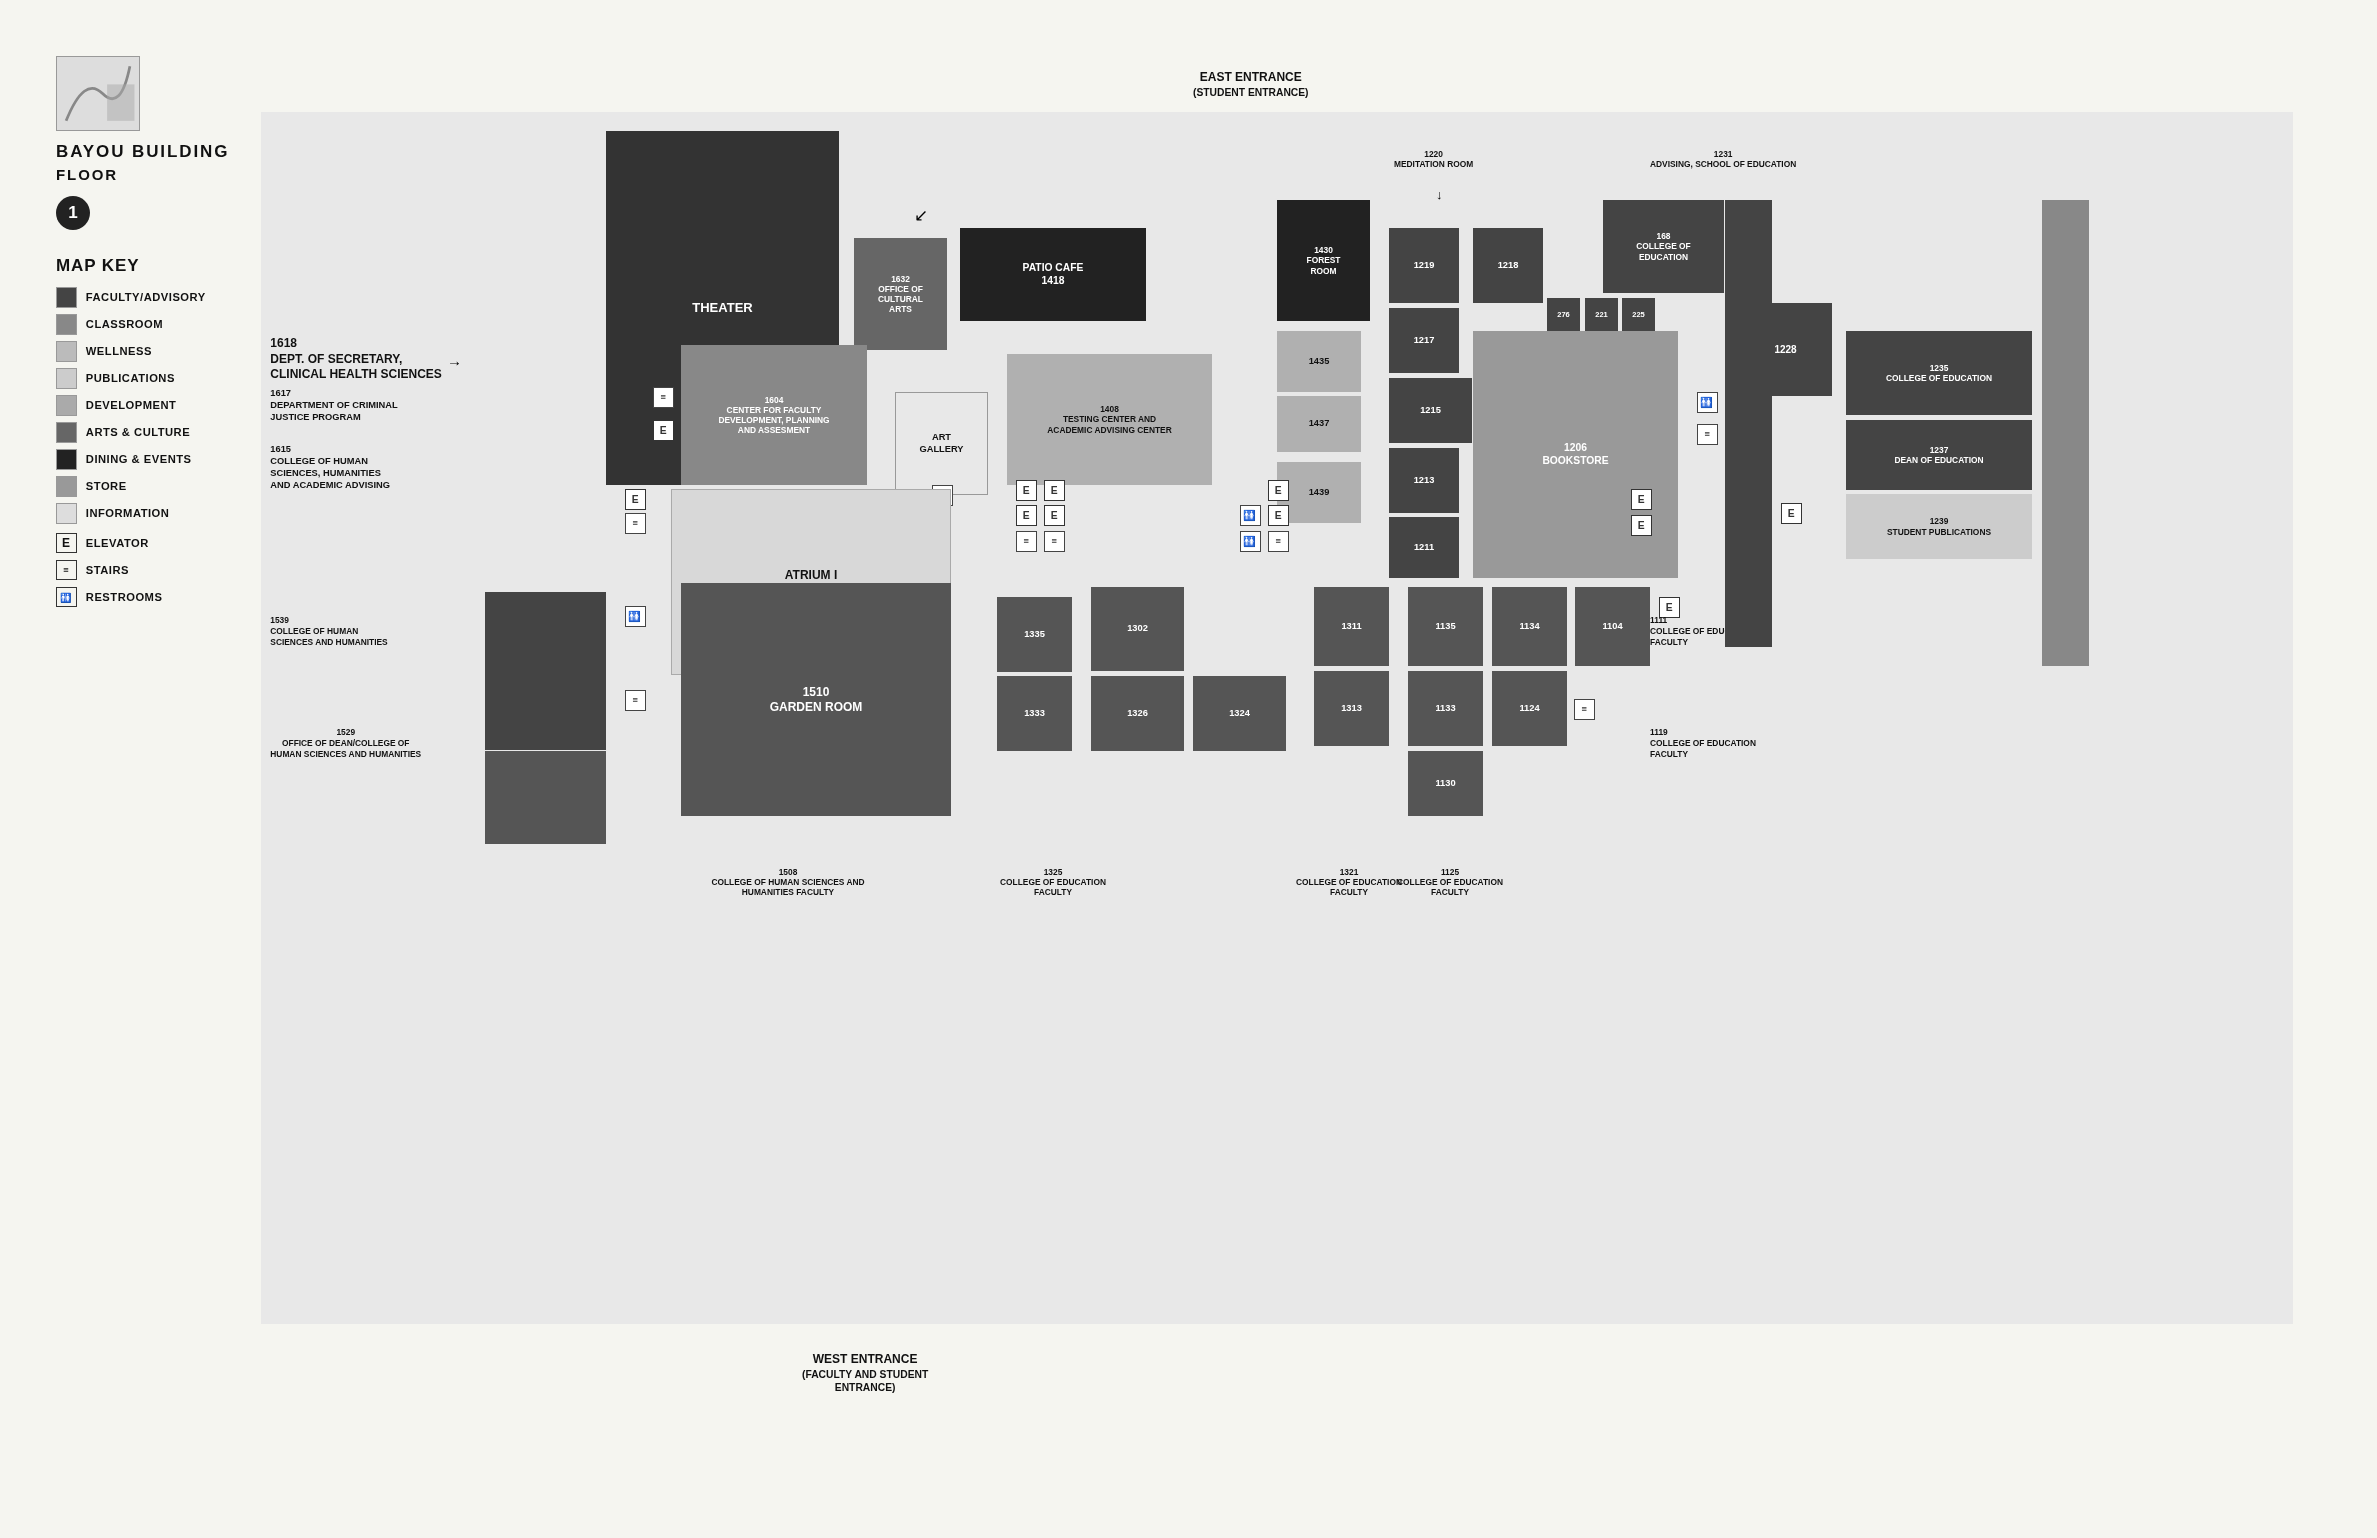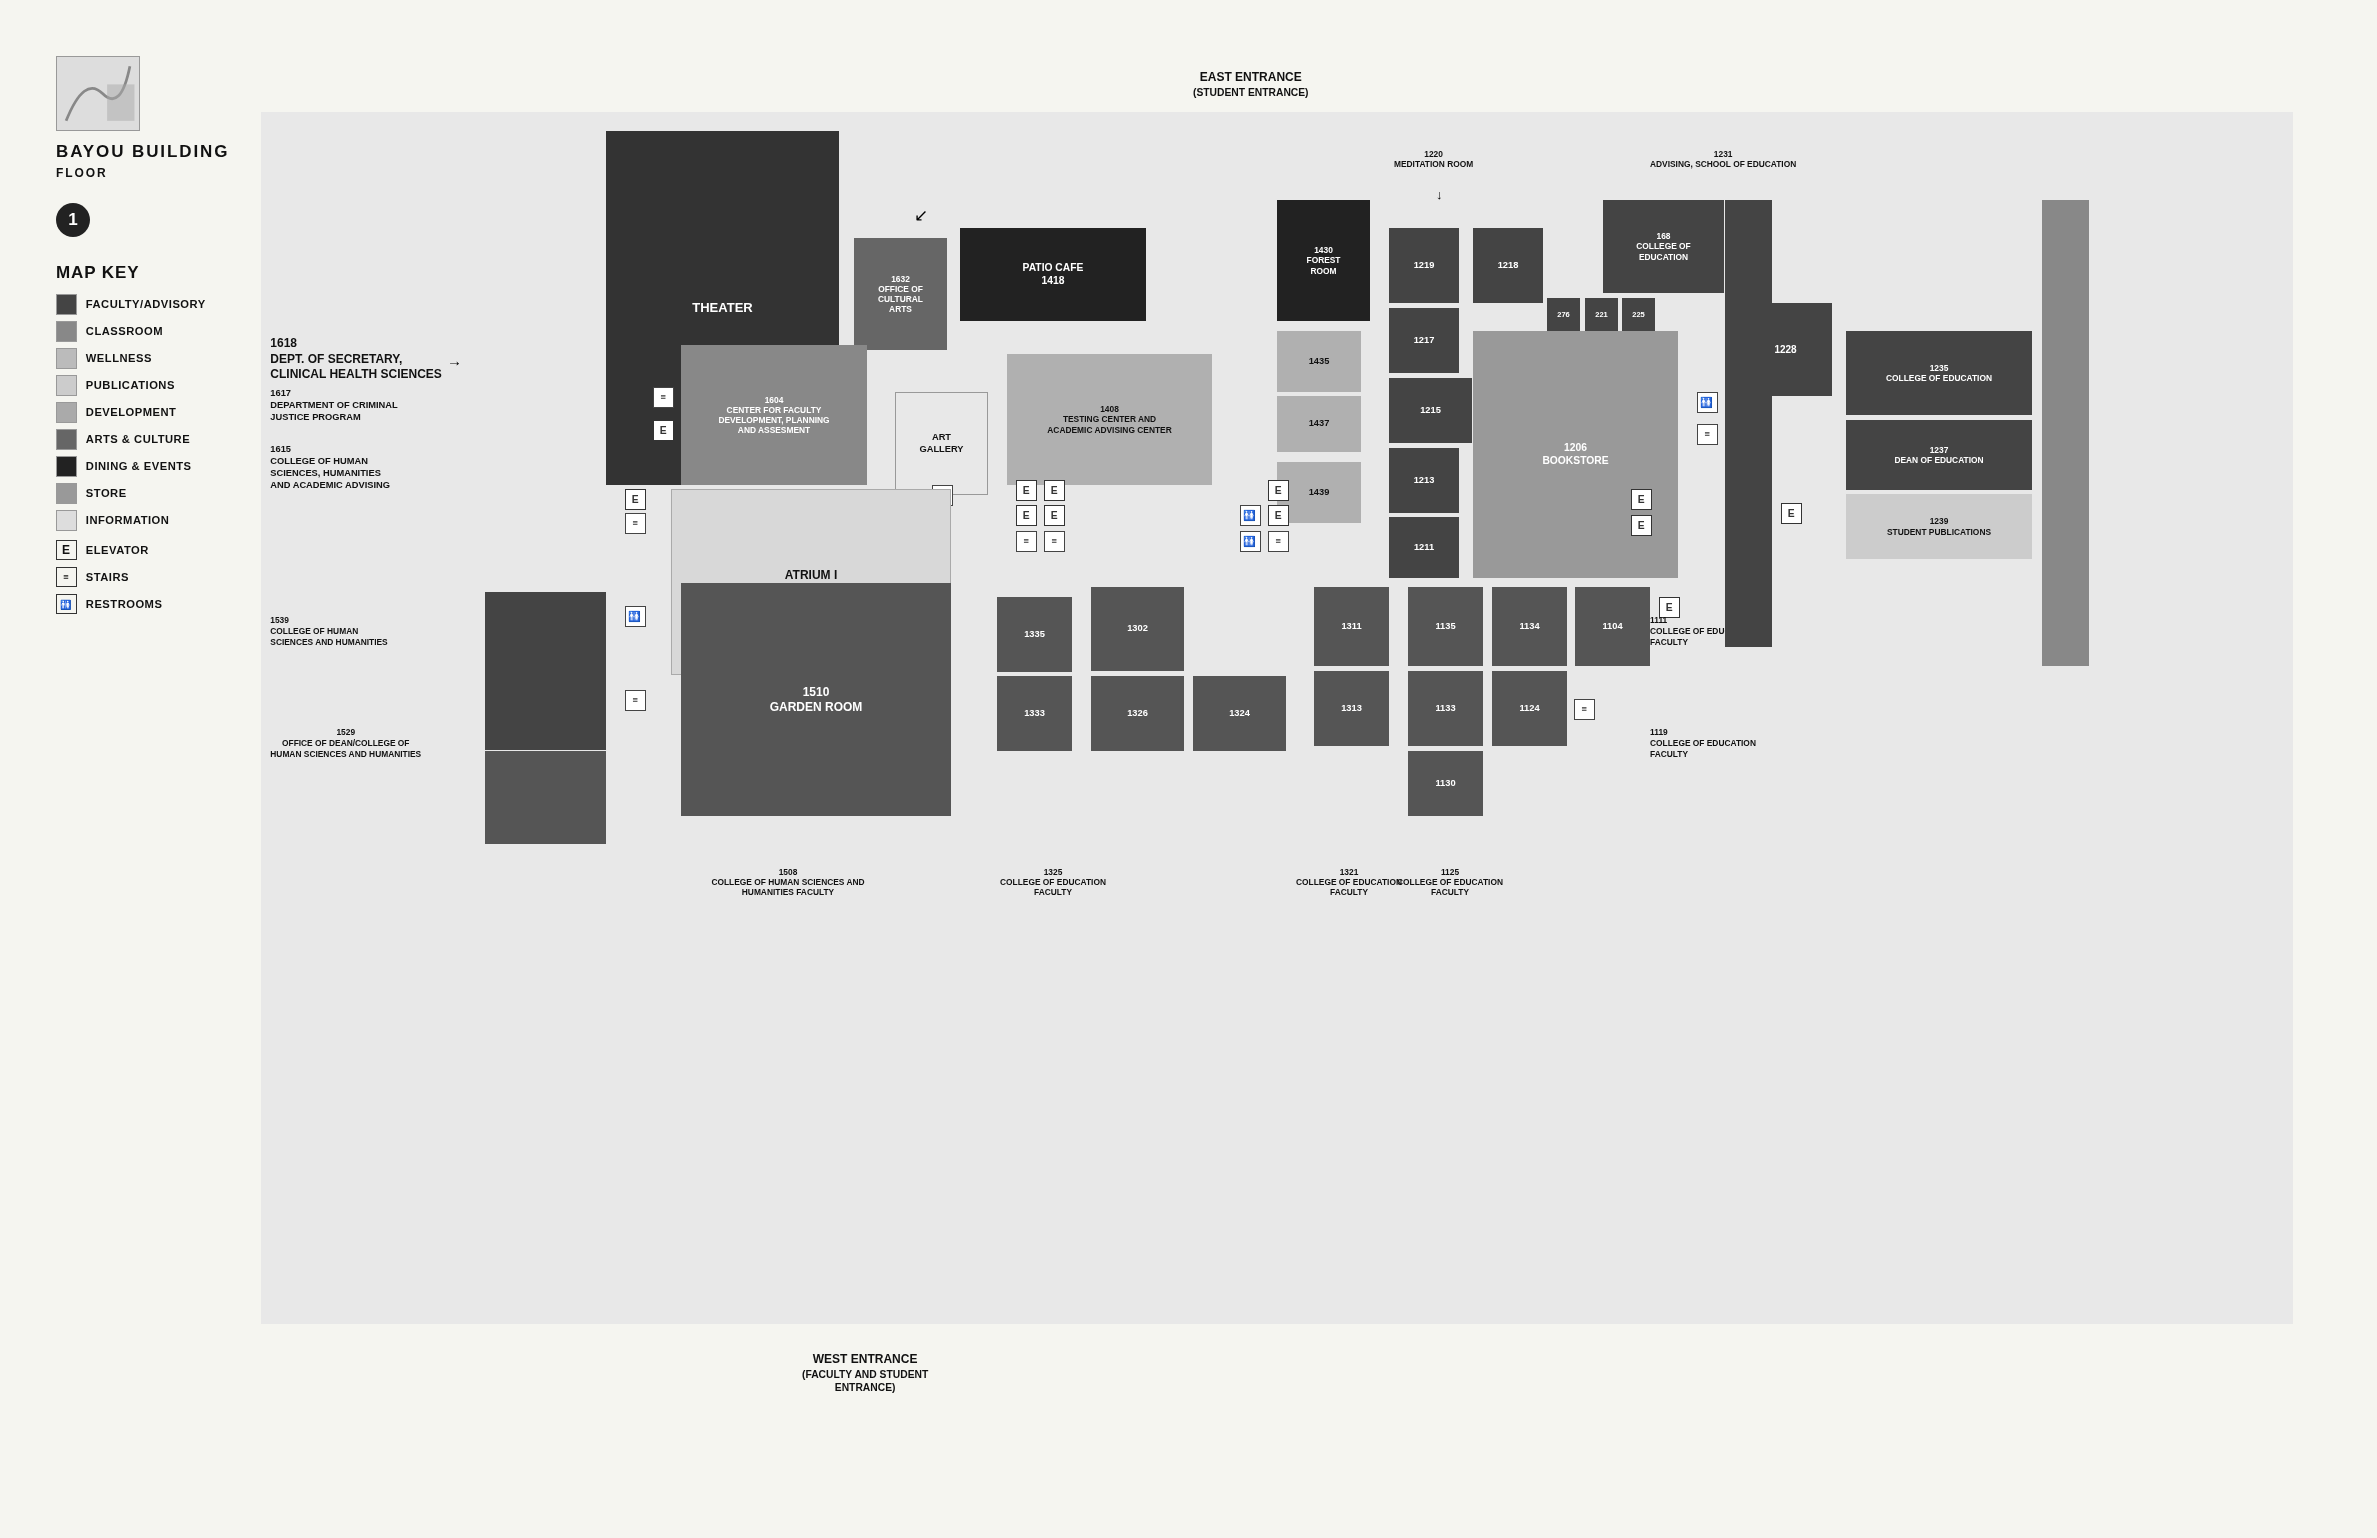--- a/index.html
+++ b/index.html
@@ -44,25 +44,25 @@
 
     .building-name {
       font-size: 17px;
       font-weight: bold;
       letter-spacing: 1.9px;
       color: #111;
       margin-bottom: 3.7px;
     }
 
     .floor-label {
-      font-size: 12px;
+      font-size: 15px;
       font-weight: bold;
       letter-spacing: 1.9px;
       color: #111;
-      margin-bottom: 23px;
+      margin-bottom: 13px;
     }
 
     .floor-circle {
       width: 34px;
       height: 34px;
       border-radius: 50%;
       background: #222;
       color: #fff;
       display: flex;
       align-items: center;

